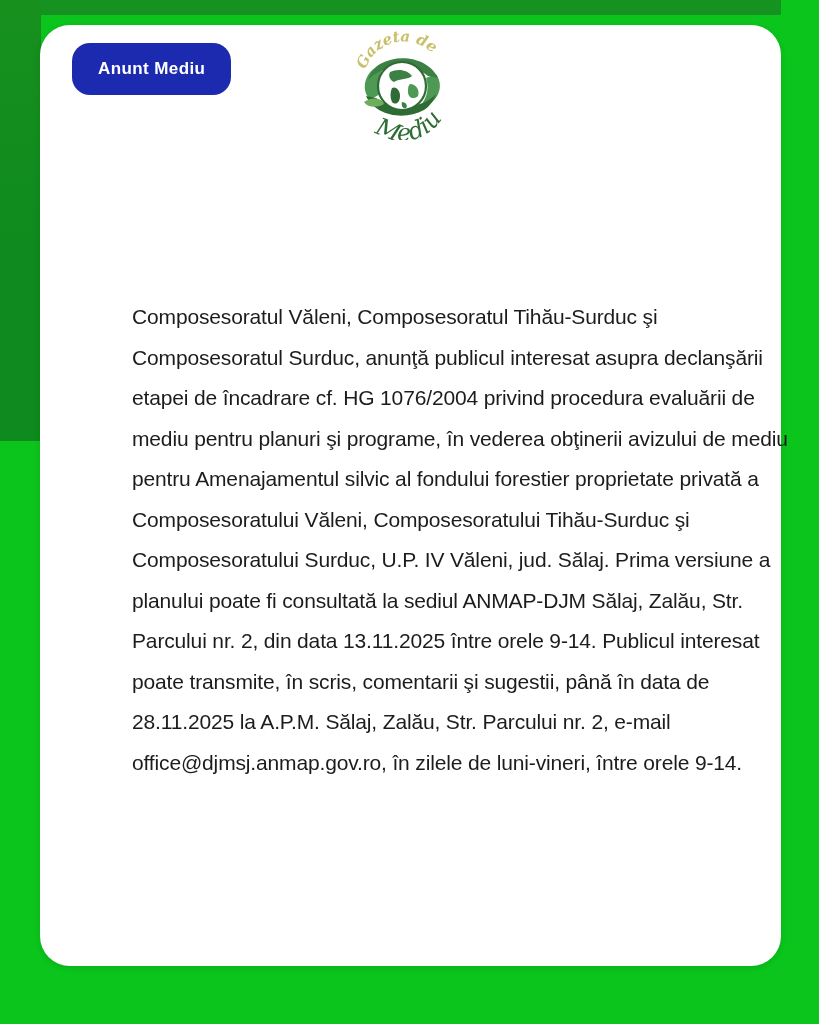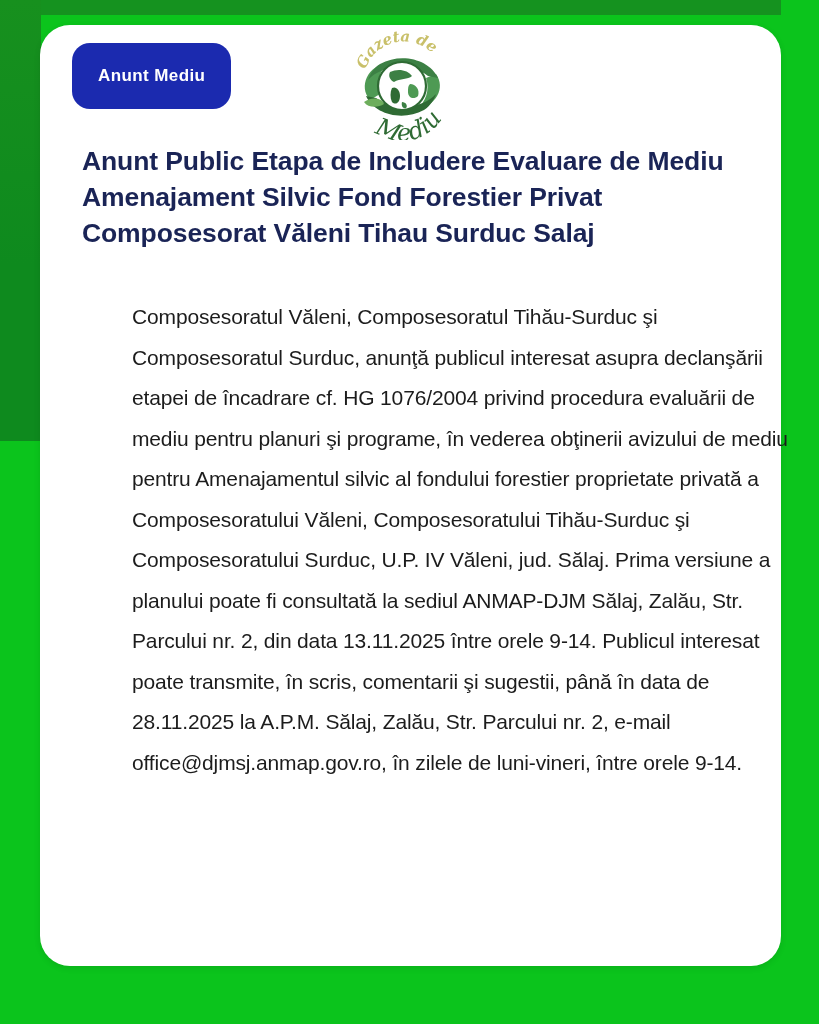--- a/index.html
+++ b/index.html
@@ -58,21 +58,21 @@
     top: 0;
     width: 741px;
     height: 120px;
   }
 
   #badge {
     position: absolute;
     left: 32px;
     top: 18px;
     height: 36px;
-    padding: 15px 26px;
+    padding: 8px 26px;
     background: #1B2AAF;
     border-radius: 18px;
     display: flex;
     align-items: center;
     justify-content: center;
   }
   #badge-label {
     color: #FFFFFF;
     font-size: 17px;
     font-weight: bold;
@@ -159,17 +159,16 @@
         <path d="M 14 72 C 22 66, 32 68, 34 74 C 28 78, 18 78, 14 72 Z" fill="#6DAE5C"></path>
 
         <text font-family="'DejaVu Serif', serif" font-size="24" font-style="italic" fill="#2F6B34">
           <textPath href="#arcBottom" startOffset="22%">Mediu</textPath>
         </text>
       </svg>
     </div>
 
   </div>
 
-  <div id="title">Anunt Public Etapa de Includere Evaluare de Mediu Amenajament Silvic Fond Forestier Privat Composesorat Văleni Tihau Surduc Salaj</div>
 
   <div id="body-text">Composesoratul Văleni, Composesoratul Tihău-Surduc şi Composesoratul Surduc, anunţă publicul interesat asupra declanşării etapei de încadrare cf. HG 1076/2004 privind procedura evaluării de mediu pentru planuri şi programe, în vederea obţinerii avizului de mediu pentru Amenajamentul silvic al fondului forestier proprietate privată a Composesoratului Văleni, Composesoratului Tihău-Surduc şi Composesoratului Surduc, U.P. IV Văleni, jud. Sălaj. Prima versiune a planului poate fi consultată la sediul ANMAP-DJM Sălaj, Zalău, Str. Parcului nr. 2, din data 13.11.2025 între orele 9-14. Publicul interesat poate transmite, în scris, comentarii şi sugestii, până în data de 28.11.2025 la A.P.M. Sălaj, Zalău, Str. Parcului nr. 2, e-mail office@djmsj.anmap.gov.ro, în zilele de luni-vineri, între orele 9-14.</div>
 
 </div>
 
 </body></html>

